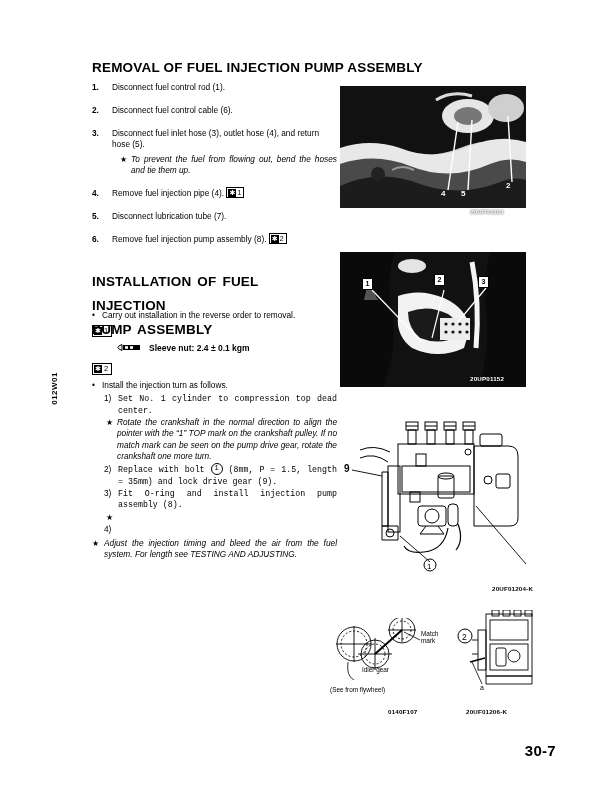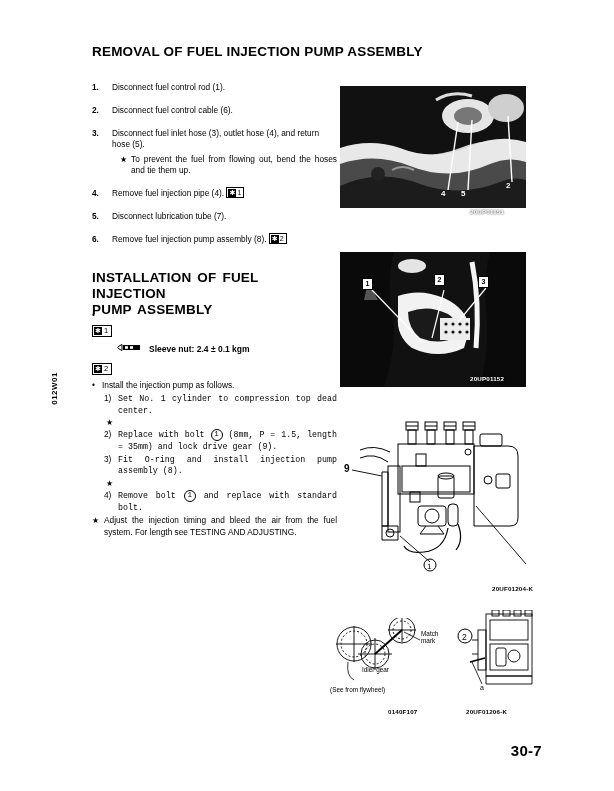--- a/index.html
+++ b/index.html
@@ -32,25 +32,25 @@
     white-space: nowrap;
   }
 
   
   .h1 {
     position: absolute;
     font-size: 13.5px;
     font-weight: bold;
     letter-spacing: 0.2px;
   }
-  #title-removal { left: 92px; top: 44px; }
+  #title-removal { left: 92px; top: 60px; }
   #title-install {
     left: 92px; top: 270px;
     width: 240px;
-    line-height: 16px;
+    line-height: 24px;
     word-spacing: 2px;
   }
 
   
   .col-left {
     position: absolute;
     left: 92px;
     top: 82px;
     width: 245px;
     font-size: 8.3px;
@@ -72,20 +72,21 @@
     padding-left: 8px;
   }
   .star {
     width: 11px;
     flex: 0 0 11px;
     font-size: 8px;
   }
   .substep-body {
     flex: 1;
     text-align: justify;
+    font-style: italic;
   }
 
   
   .ref-box {
     display: inline-block;
     border: 1.3px solid #000;
     padding: 0 2px 0 1px;
     font-size: 7px;
     line-height: 9px;
     vertical-align: middle;
@@ -140,21 +141,21 @@
   .bullet-row {
     display: flex;
     margin-bottom: 2px;
   }
   .bullet-dot {
     width: 10px;
     flex: 0 0 10px;
   }
   .torque-line {
     display: flex;
-    align-items: center;
+    align-items: flex-start;
     padding-left: 24px;
     margin: 4px 0 5px 0;
     font-size: 8.5px;
     font-weight: bold;
   }
   .wrench-icon { margin-right: 7px; }
   .numstep {
     display: flex;
     padding-left: 12px;
     margin-top: 1px;
@@ -207,21 +208,21 @@
   .callout-txt {
     position: absolute;
     font-size: 8px;
     font-weight: bold;
     color: #fff;
   }
 
   
   .page-no {
     position: absolute;
-    right: 72px;
+    right: 58px;
     top: 742px;
     font-size: 15px;
     font-weight: bold;
     letter-spacing: 0.3px;
   }
 </style>
 </head>
 <body>
 
 <div class="page">
@@ -277,50 +278,52 @@
 
   <div class="h1" id="title-install">
     <div>INSTALLATION OF FUEL INJECTION</div>
     <div>PUMP ASSEMBLY</div>
   </div>
 
   <div class="col-install">
 
     <div class="bullet-row">
       <div class="bullet-dot">•</div>
+      <div>Carry out installation in the reverse order to removal.</div>
     </div>
 
     <div class="ref-block"><span class="aster" style="display:inline-block;background:#000;color:#fff;width:8px;height:8px;line-height:8px;text-align:center;font-size:7px;">✱</span> <span>1</span></div>
 
     <div class="torque-line">
       <span class="wrench-icon">
         <svg width="26" height="9" viewBox="0 0 26 9">
           <path d="M6 1.5 L3 3 Q0.5 4.5 3 6 L6 7.5 Z" fill="none" stroke="#000" stroke-width="1"></path>
           <rect x="7" y="2" width="17" height="5" fill="#000"></rect>
           <rect x="9" y="3.2" width="3" height="2.6" fill="#fff"></rect>
           <rect x="14" y="3.2" width="3" height="2.6" fill="#fff"></rect>
         </svg>
       </span>
       <span>Sleeve nut: 2.4 ± 0.1 kgm</span>
     </div>
 
     <div class="ref-block"><span class="aster" style="display:inline-block;background:#000;color:#fff;width:8px;height:8px;line-height:8px;text-align:center;font-size:7px;">✱</span> <span>2</span></div>
 
     <div class="bullet-row" style="margin-top:3px;">
       <div class="bullet-dot">•</div>
-      <div>Install the injection pump as follows.</div>
+      <div>Install the injection turn as follows.</div>
     </div>
 
     
     <div class="numstep">
       <div class="numstep-label">1)</div>
       <div class="numstep-body">Set No. 1 cylinder to compression top dead center.</div>
     </div>
     <div class="sub-star">
       <div class="star">★</div>
+      <div class="substep-body">Rotate the crankshaft in the normal direction to align the pointer with the “1” TOP mark on the crankshaft pulley. If no match mark can be seen on the pump drive gear, rotate the crankshaft one more turn.</div>
     </div>
 
     
     <div class="numstep">
       <div class="numstep-label">2)</div>
       <div class="numstep-body">
         <span>Replace with bolt</span>
         <span class="circ">1</span>
         <span>(8mm, P = 1.5, length = 35mm) and lock drive gear (9).</span>
       </div>
@@ -331,25 +334,20 @@
       <div class="numstep-label">3)</div>
       <div class="numstep-body">Fit O-ring and install injection pump assembly (8).</div>
     </div>
     <div class="sub-star">
       <div class="star">★</div>
     </div>
 
     
     <div class="numstep">
       <div class="numstep-label">4)</div>
-      <div class="numstep-body">
-        <span>Remove bolt</span>
-        <span class="circ">1</span>
-        <span>and replace with standard bolt.</span>
-      </div>
     </div>
 
     
     <div class="final-star">
       <div class="star">★</div>
       <div class="substep-body">Adjust the injection timing and bleed the air from the fuel system. For length see TESTING AND ADJUSTING.</div>
     </div>
   </div>
 
   <div class="photo" style="left:340px; top:86px; width:186px; height:122px;">

